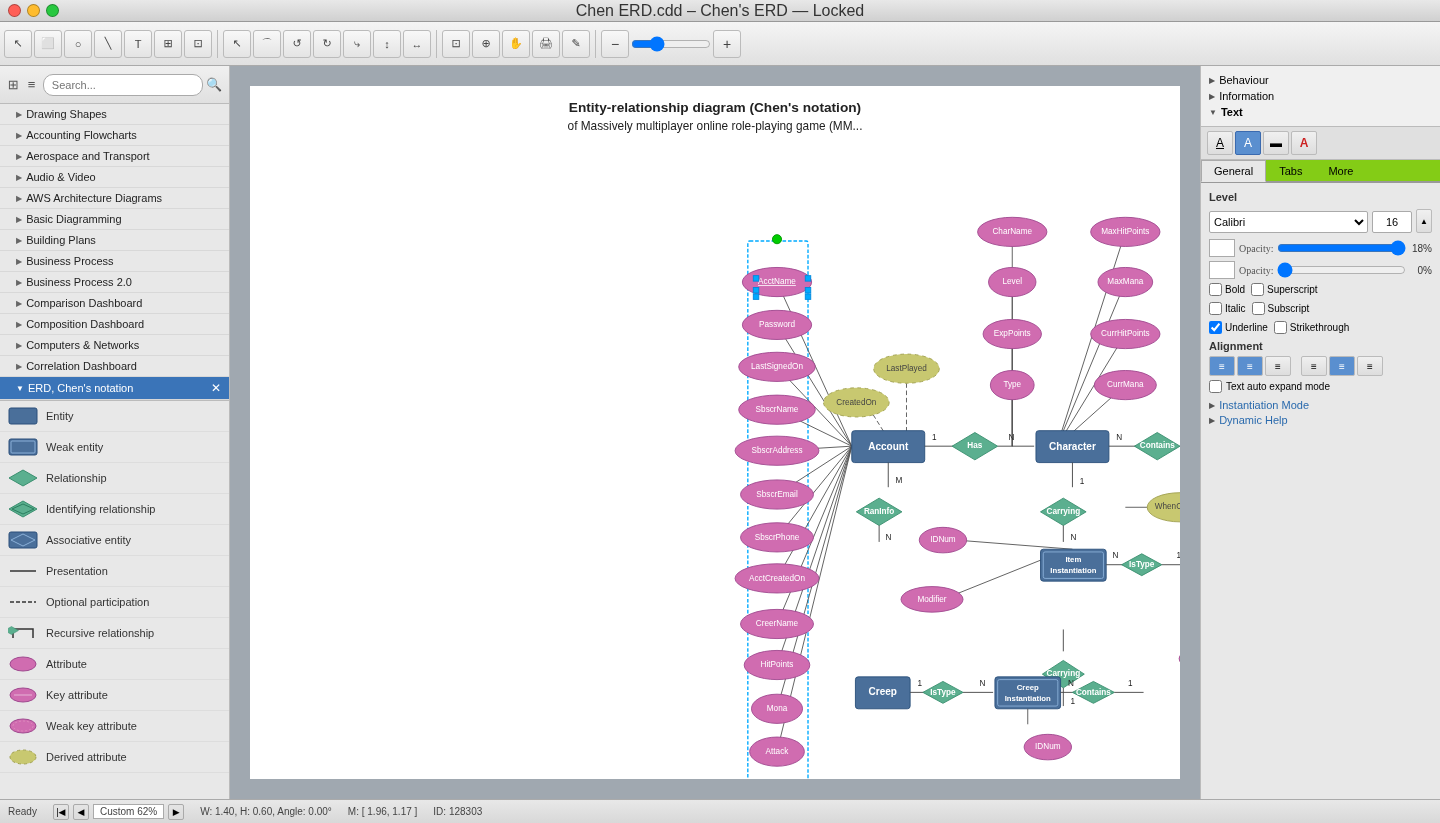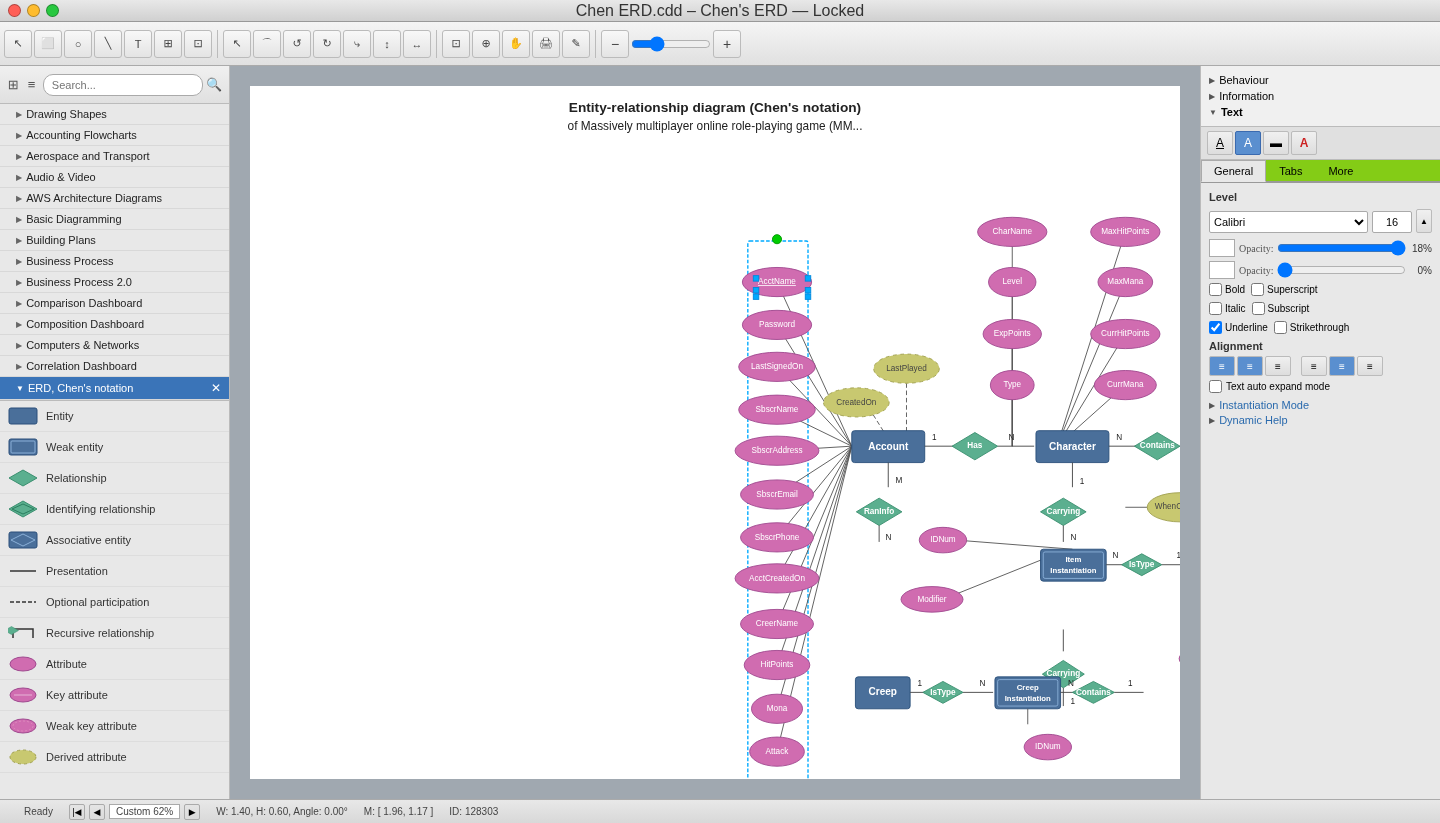--- a/index.html
+++ b/index.html
@@ -194,21 +194,21 @@
     .auto-expand input { margin: 0; }
 
     .rp-link { font-size: 11px; color: #2a6aad; cursor: pointer; display: flex; align-items: center; gap: 4px; margin-bottom: 3px; }
     .rp-link .tri { font-size: 8px; color: #555; }
 
     
     #statusbar {
       height: 24px;
       background: linear-gradient(to bottom, #e8e8e8, #d8d8d8);
       border-top: 1px solid #aaa;
-      display: flex; align-items: center; padding: 0 24px; gap: 16px;
+      display: flex; align-items: center; padding: 0 8px; gap: 16px;
       font-size: 10px; color: #444;
     }
     .status-nav { display: flex; align-items: center; gap: 4px; }
     .status-nav button {
       width: 16px; height: 16px; background: none; border: 1px solid #aaa;
       cursor: pointer; font-size: 9px; border-radius: 2px;
     }
     .selected-border { stroke: #00aaff; stroke-width: 1.5; stroke-dasharray: 4,2; fill: none; }
   </style>
 </head>

